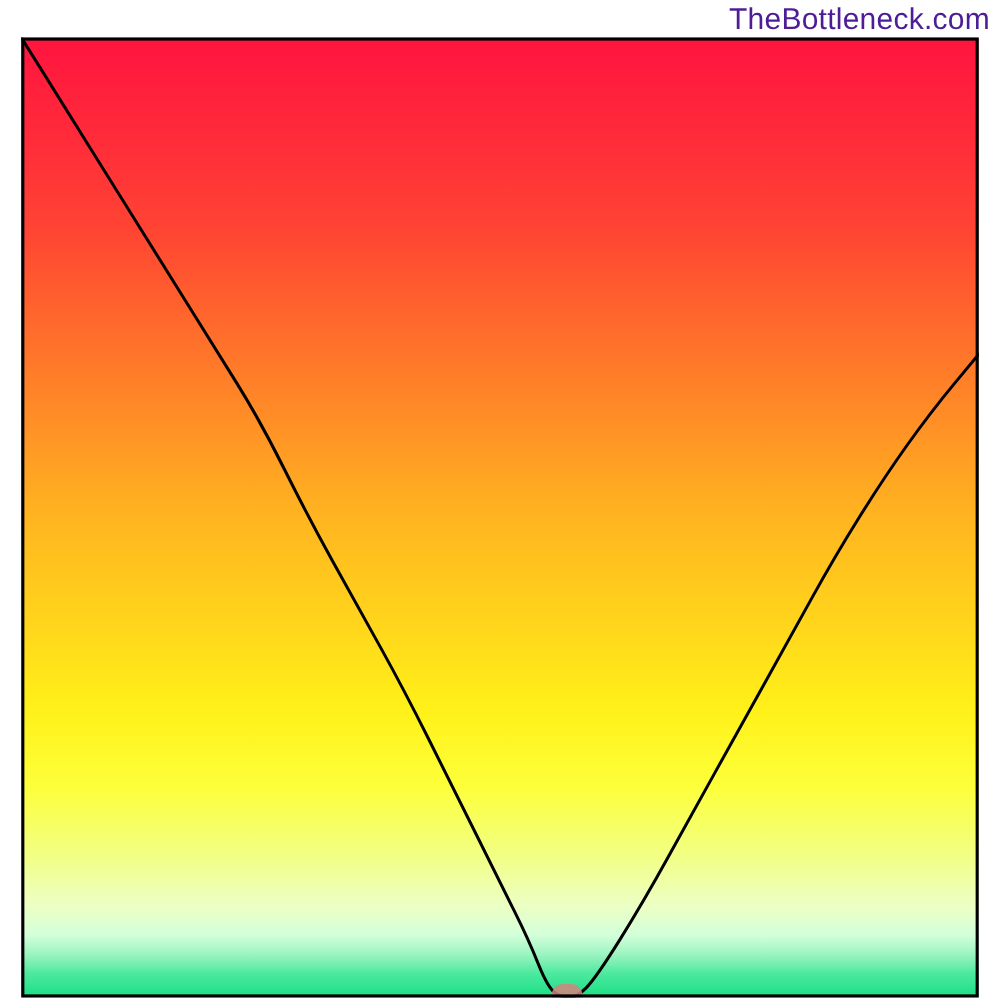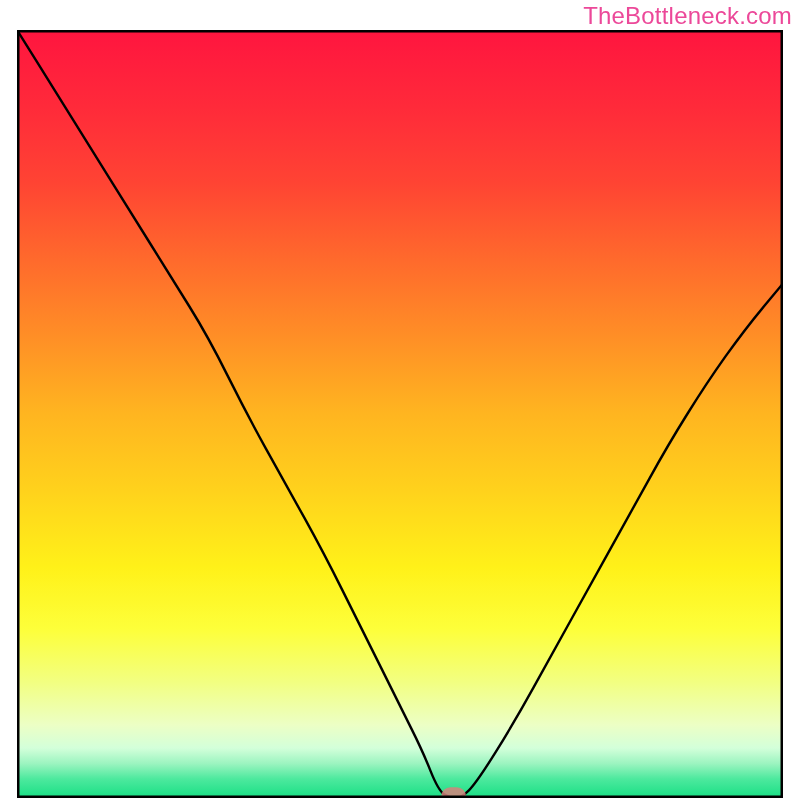--- a/index.html
+++ b/index.html
@@ -14,21 +14,21 @@
     position: relative;
     width: 800px;
     height: 800px;
   }
   .watermark {
     position: absolute;
     top: 2px;
     right: 8px;
     font-size: 24px;
     font-weight: 500;
-    color: #ec4899;
+    color: #4c1d95;
     letter-spacing: 0.2px;
     z-index: 10;
     font-family: Arial, sans-serif;
   }
   .plot-frame {
     position: absolute;
     left: 17px;
     top: 30px;
     width: 766px;
     height: 768px;

